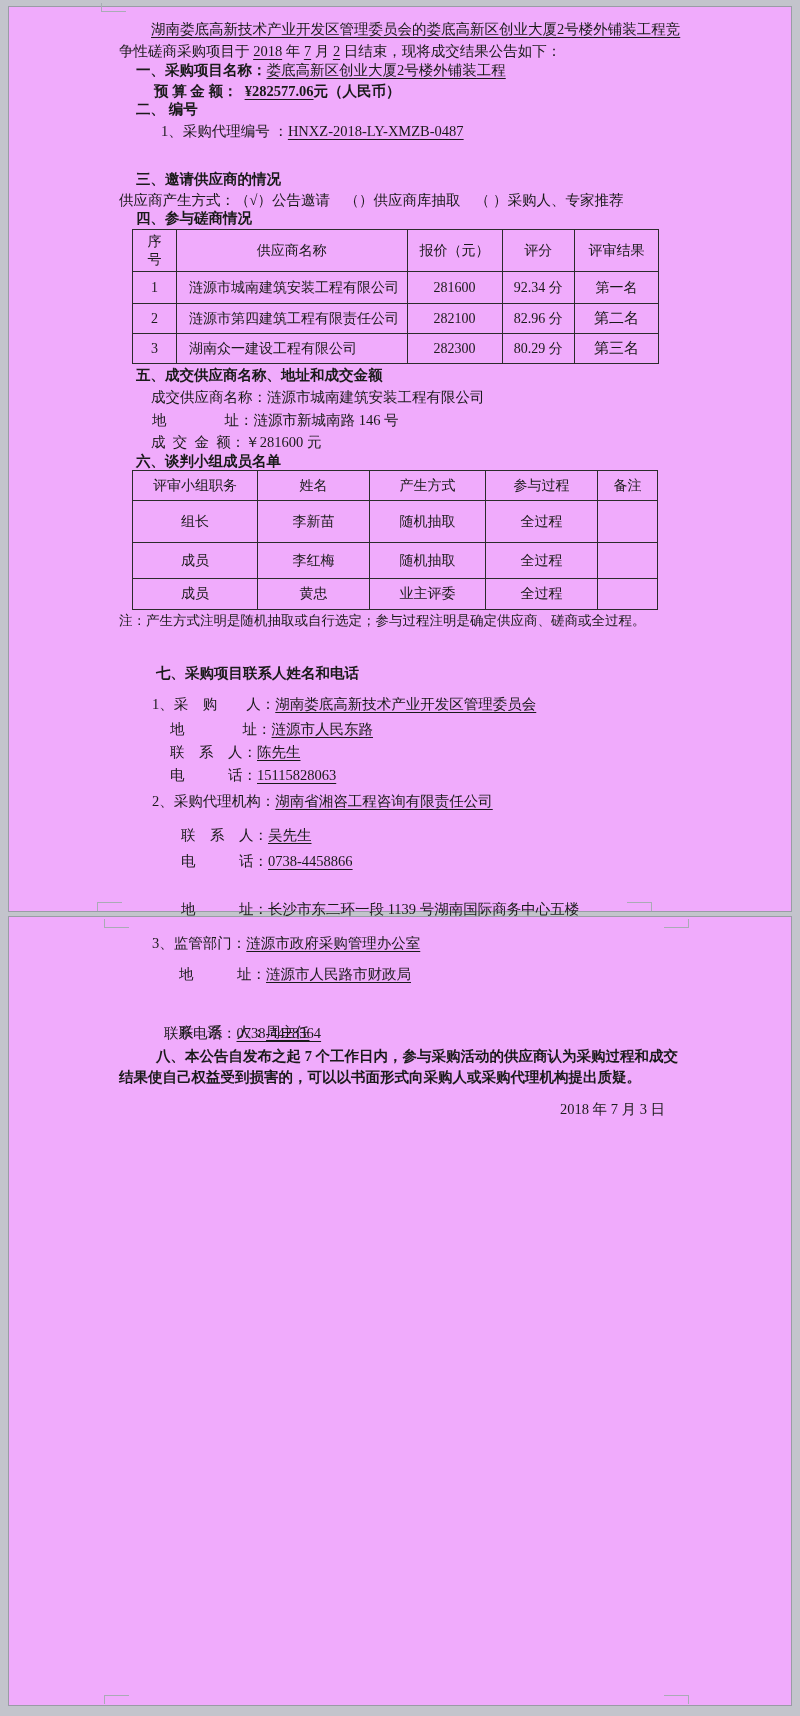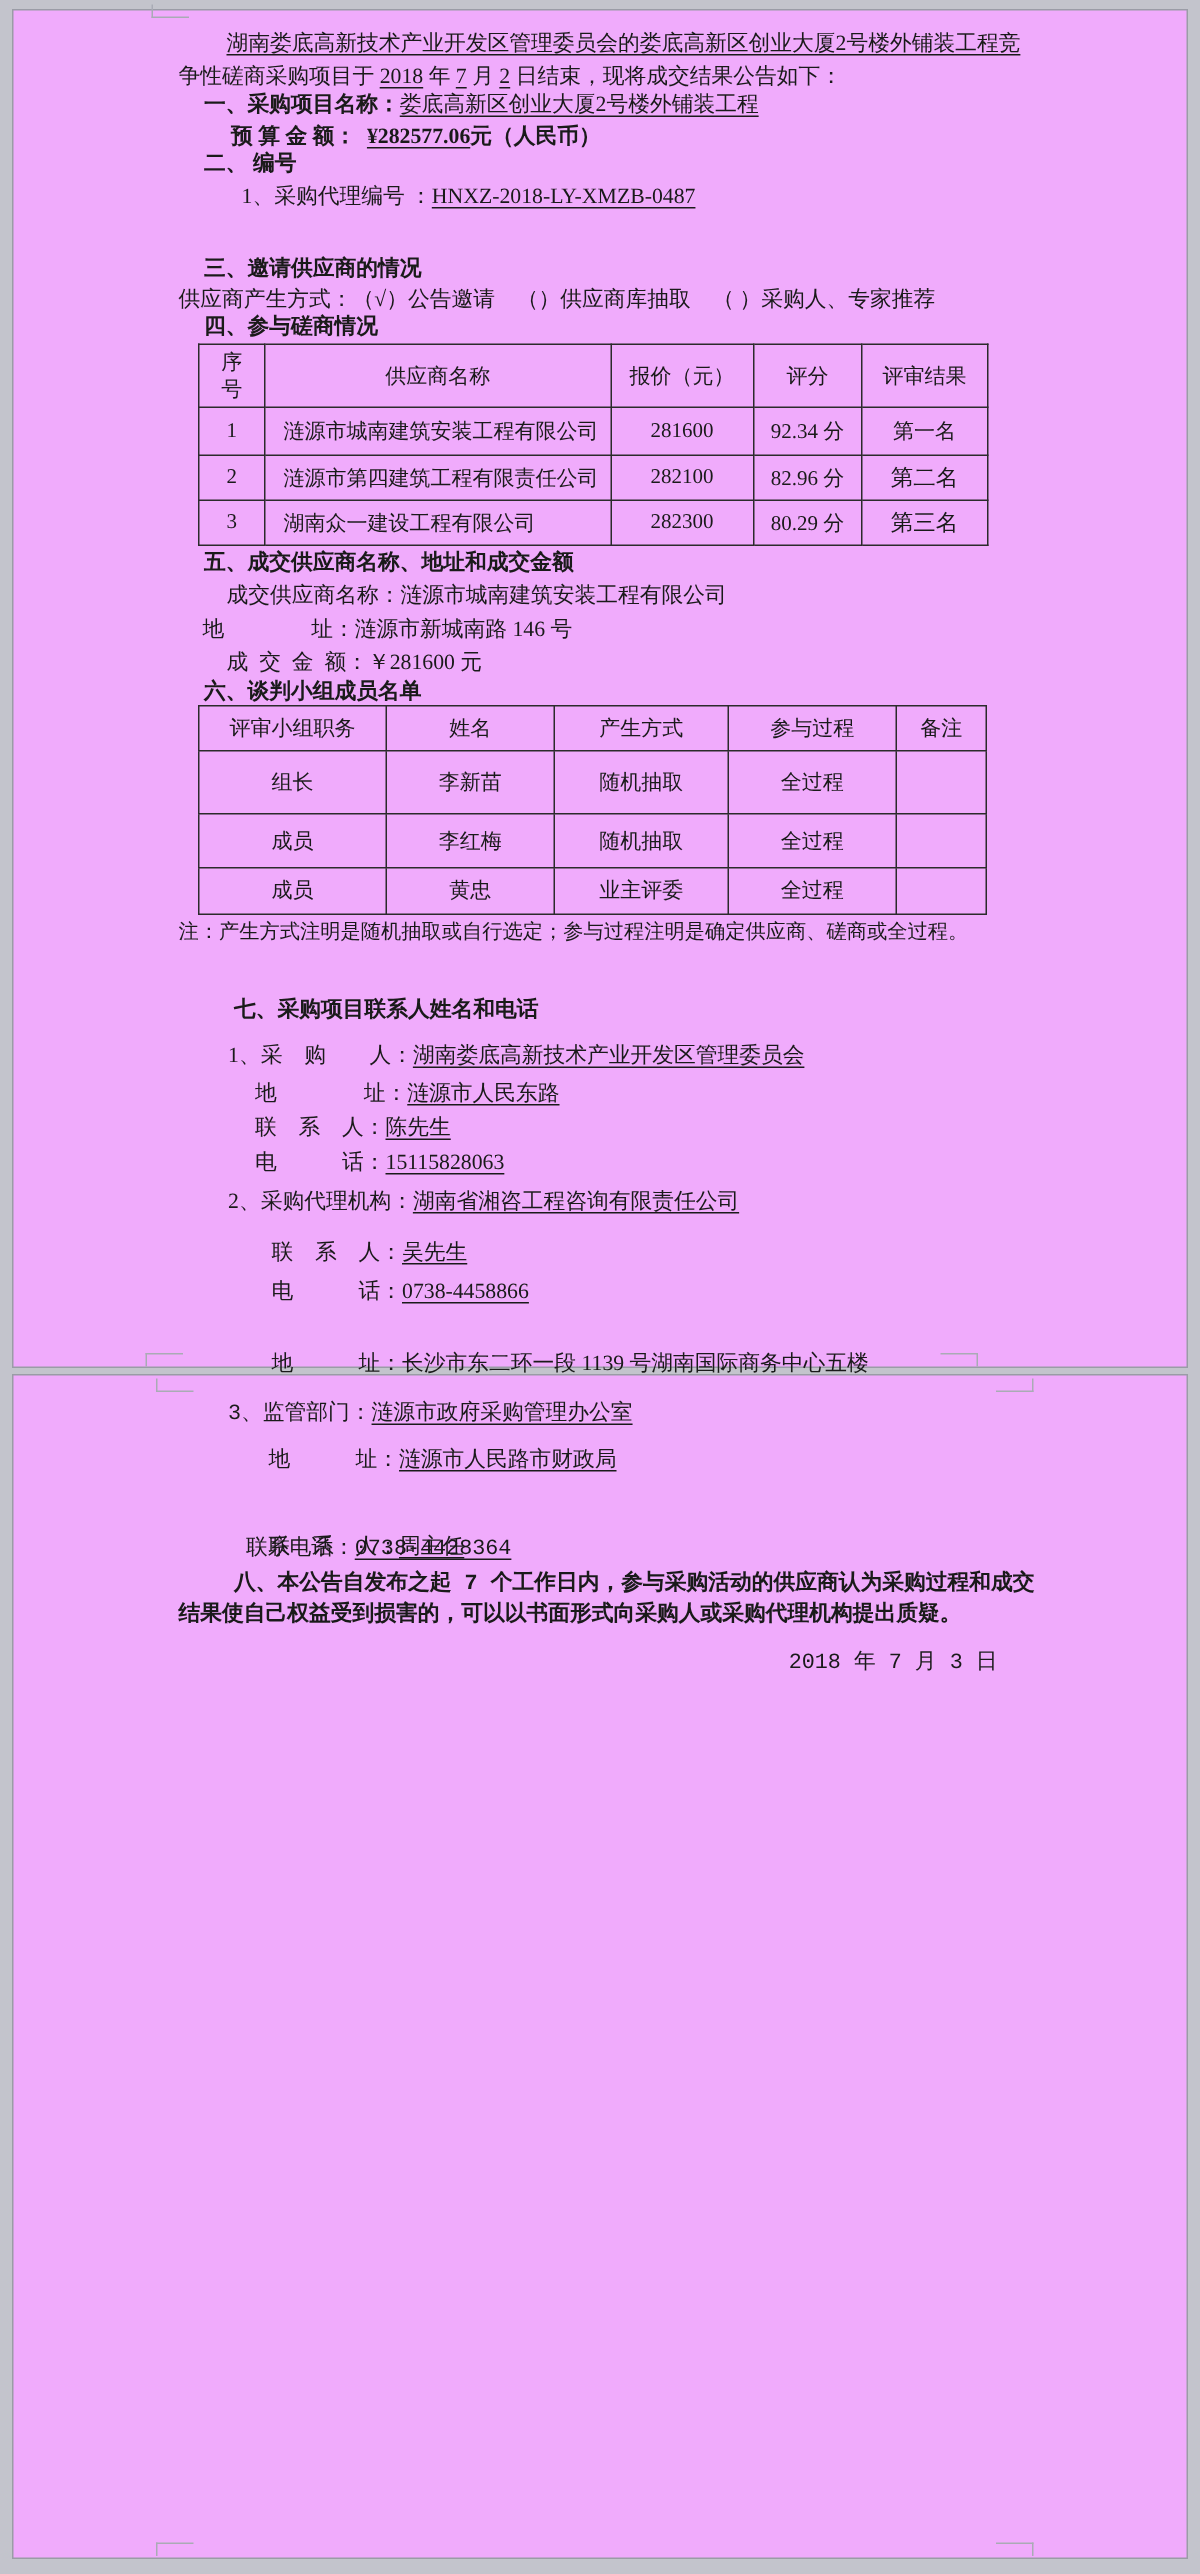--- a/index.html
+++ b/index.html
@@ -11,21 +11,21 @@
     position:relative;
     overflow:hidden;
   }
   .page{
     position:absolute;left:8px;width:784px;
     background:#f0abfc;
     border:1px solid #9a9ca6;
     box-sizing:border-box;
   }
   #page1{top:6px;height:906px;}
-  #page2{top:916px;height:790px;font-family:Liberation Mono, monospace;}
+  #page2{top:916px;height:790px;}
   .line{
     position:absolute;
     height:22px;line-height:22px;
     font-size:14.5px;
     white-space:pre;
   }
   .b{font-weight:bold;}
   .u{text-decoration:underline;text-underline-offset:3px;}
   .small{font-size:13.5px;}
   table{
@@ -108,21 +108,21 @@
       <td class="name">湖南众一建设工程有限公司</td>
       <td>282300</td>
       <td>80.29 分</td>
       <td style="font-size:15px">第三名</td>
     </tr>
   </tbody>
     </table>
 
   <div class="line b" style="top:357px;left:127px;"><span>五、成交供应商名称、地址和成交金额</span></div>
   <div class="line" style="top:379px;left:142px;"><span>成交供应商名称：</span><span>涟源市城南建筑安装工程有限公司</span></div>
-  <div class="line" style="top:402px;left:126px;"><span>地　　　　址：</span><span>涟源市新城南路 146 号</span></div>
+  <div class="line" style="top:402px;left:143px;"><span>地　　　　址：</span><span>涟源市新城南路 146 号</span></div>
   <div class="line" style="top:424px;left:142px;"><span>成  交  金  额：</span><span>￥281600 元</span></div>
 
   <div class="line b" style="top:443px;left:127px;"><span>六、谈判小组成员名单</span></div>
 
   <table id="table2" style="top:463px;left:123px;width:473px;">
     <colgroup>
         <col style="width:125px">
         <col style="width:112px">
         <col style="width:116px">
         <col style="width:112px">

